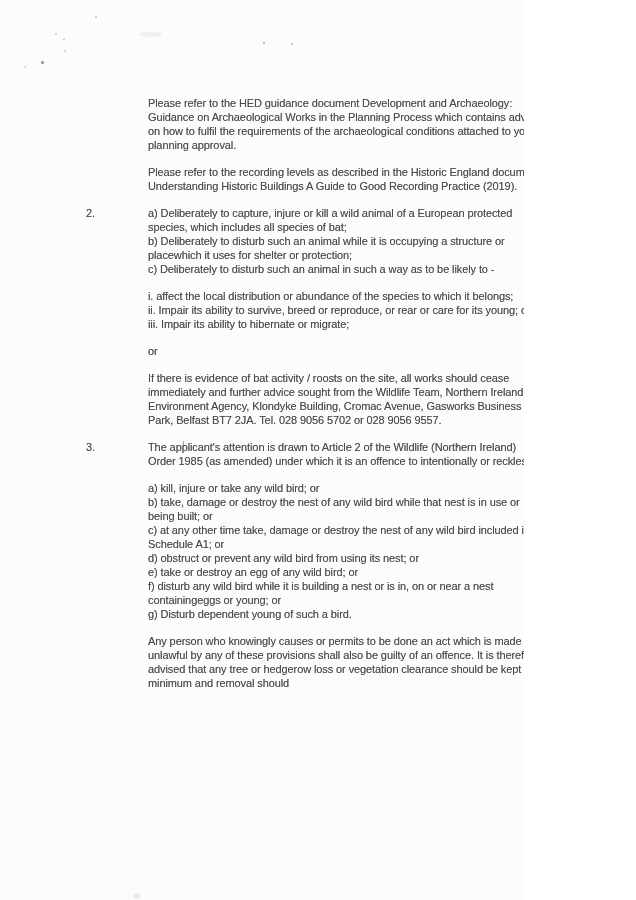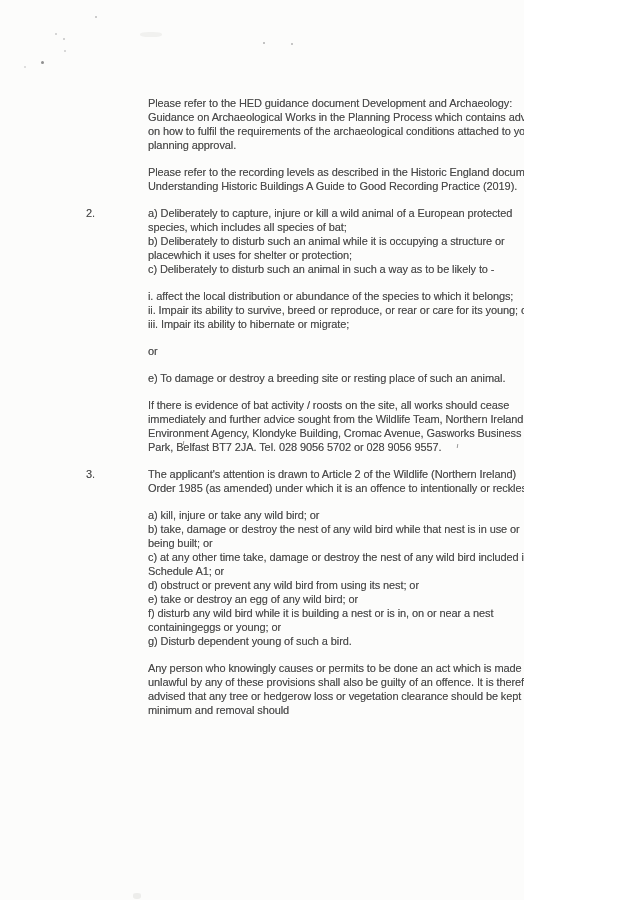--- a/index.html
+++ b/index.html
@@ -85,21 +85,20 @@
       <span class="section-number">2.</span>
       <p class="block">a) Deliberately to capture, injure or kill a wild animal of a European protected
 species, which includes all species of bat;
 b) Deliberately to disturb such an animal while it is occupying a structure or
 placewhich it uses for shelter or protection;
 c) Deliberately to disturb such an animal in such a way as to be likely to -</p>
       <p class="block">i. affect the local distribution or abundance of the species to which it belongs;
 ii. Impair its ability to survive, breed or reproduce, or rear or care for its young; or
 iii. Impair its ability to hibernate or migrate;</p>
       <p class="block">or</p>
-      <p class="block">e) To damage or destroy a breeding site or resting place of such an animal.</p>
       <p class="block">If there is evidence of bat activity / roosts on the site, all works should cease
 immediately and further advice sought from the Wildlife Team, Northern Ireland
 Environment Agency, Klondyke Building, Cromac Avenue, Gasworks Business
 Park, Belfast BT7 2JA. Tel. 028 9056 5702 or 028 9056 9557.</p>
     </div>
 
     <div class="section">
       <span class="section-number">3.</span>
       <p class="block">The applicant's attention is drawn to Article 2 of the Wildlife (Northern Ireland)
 Order 1985 (as amended) under which it is an offence to intentionally or recklessly:</p>

